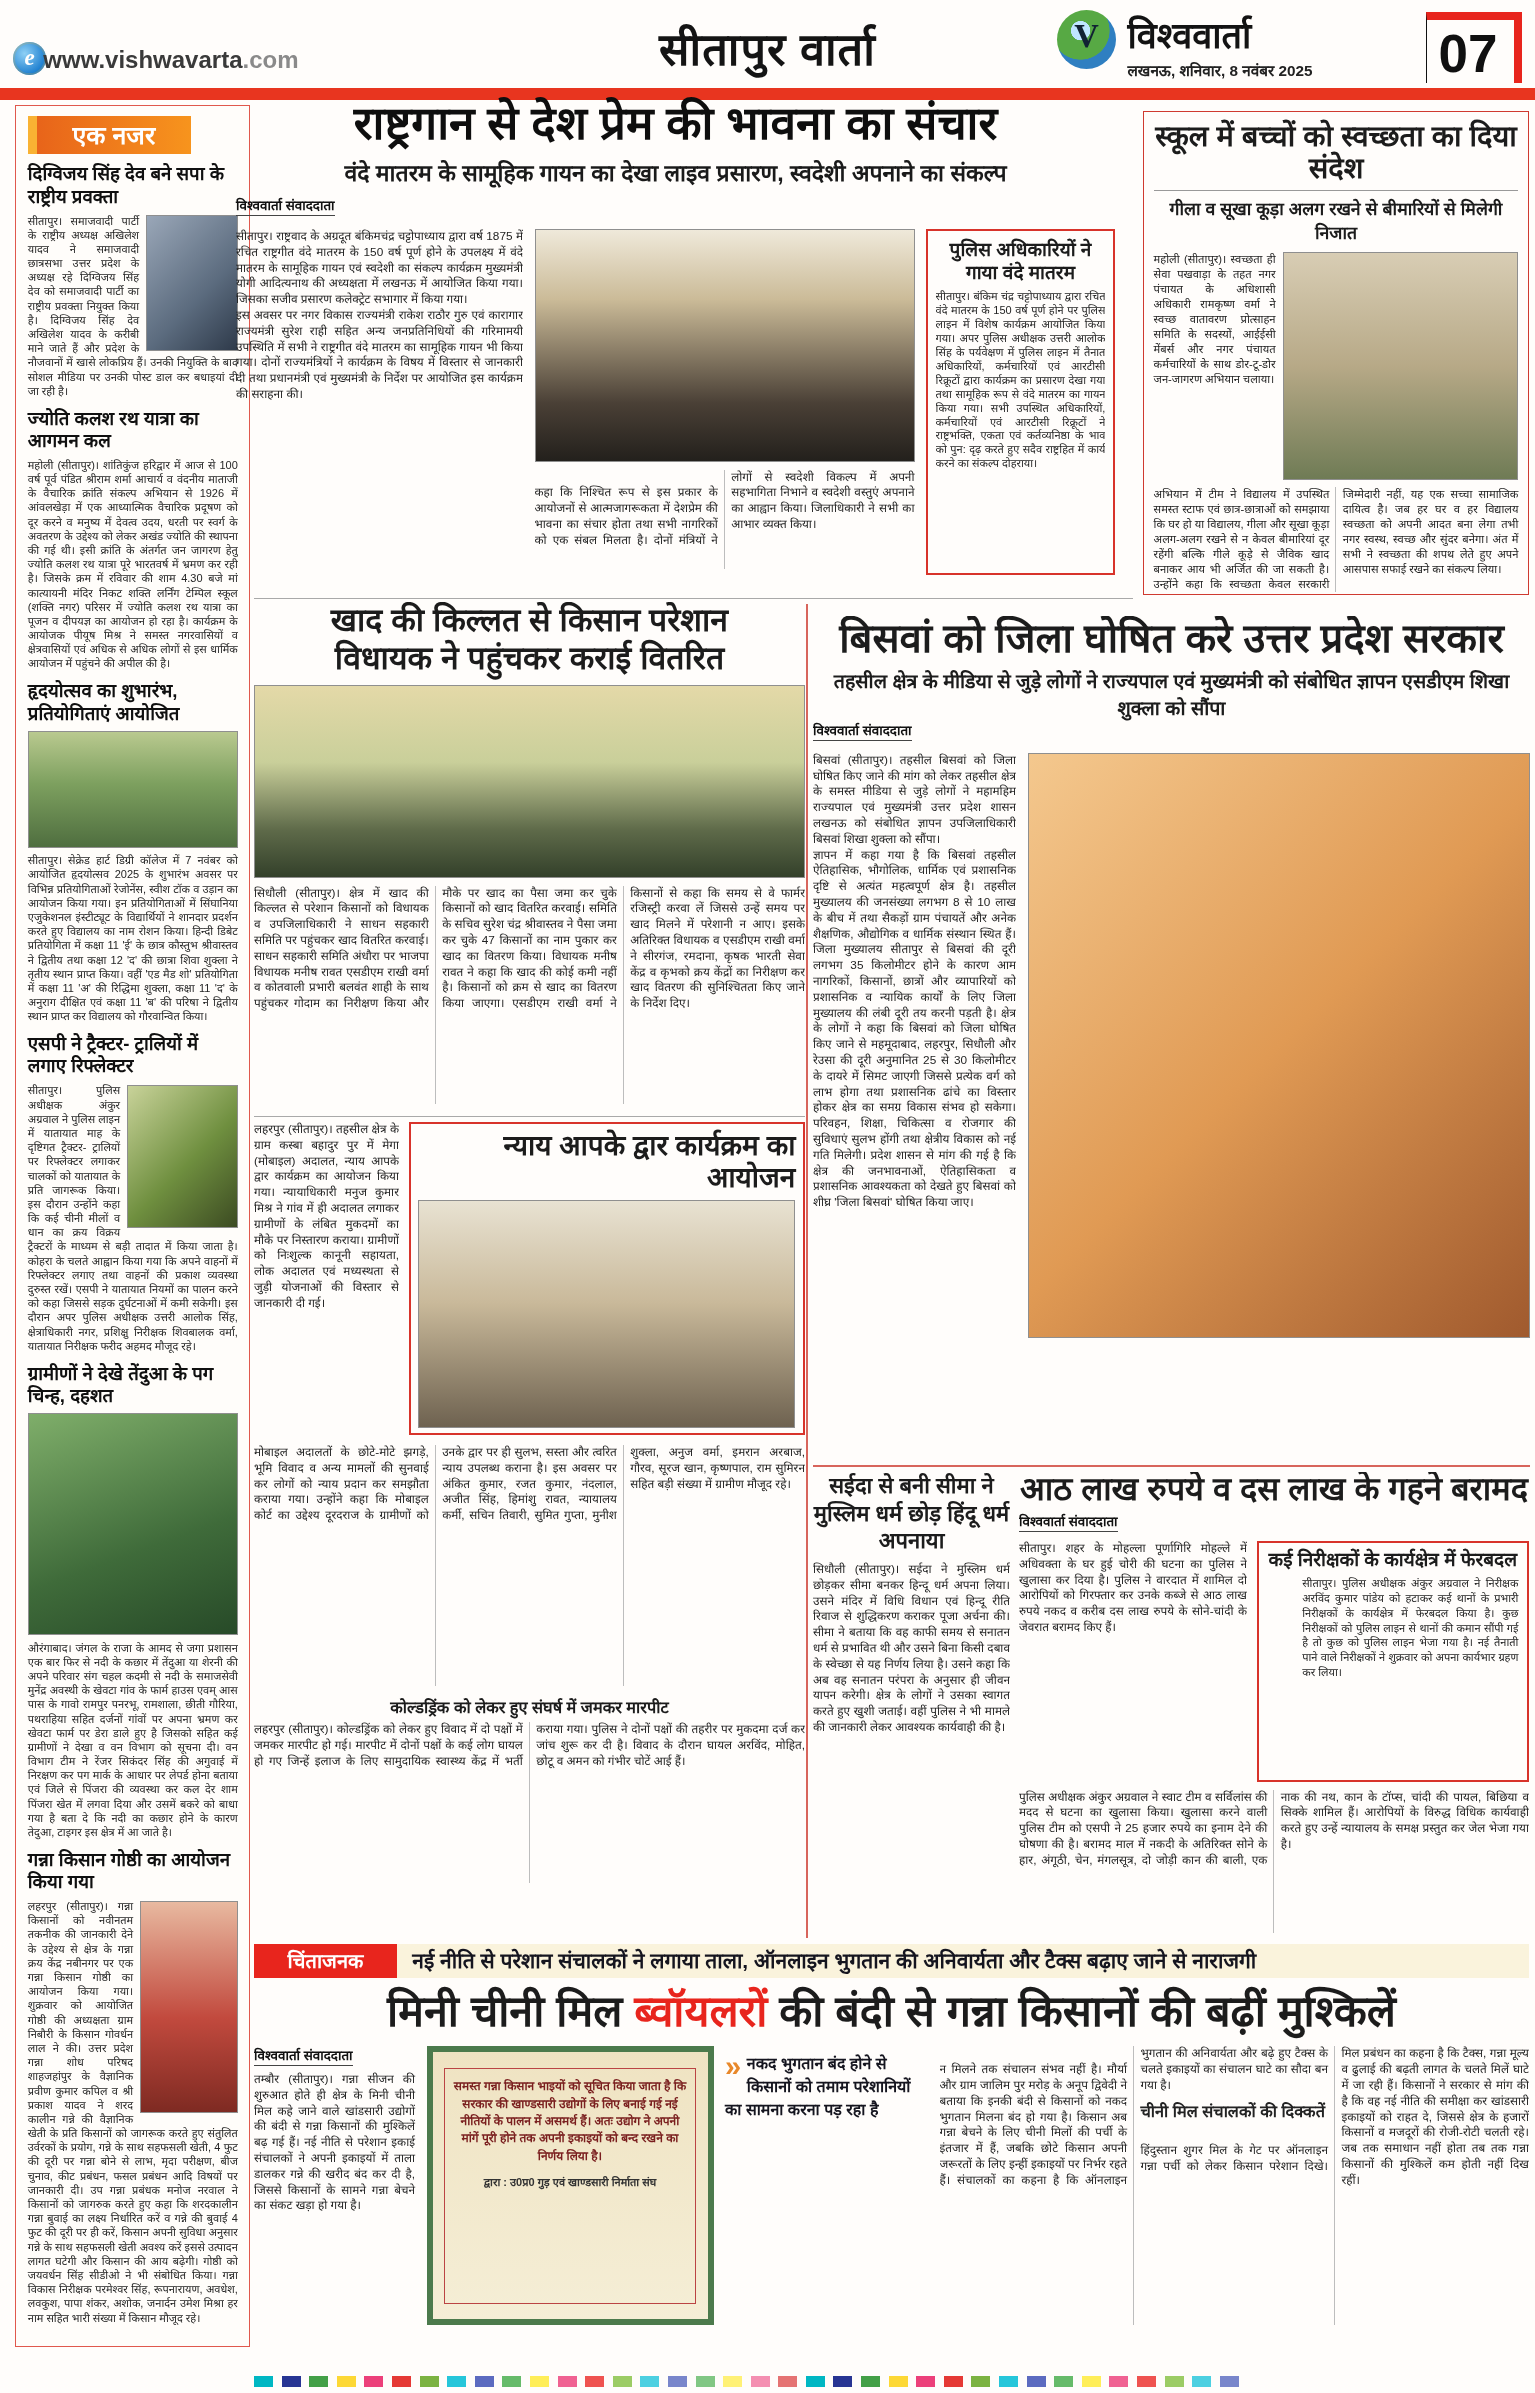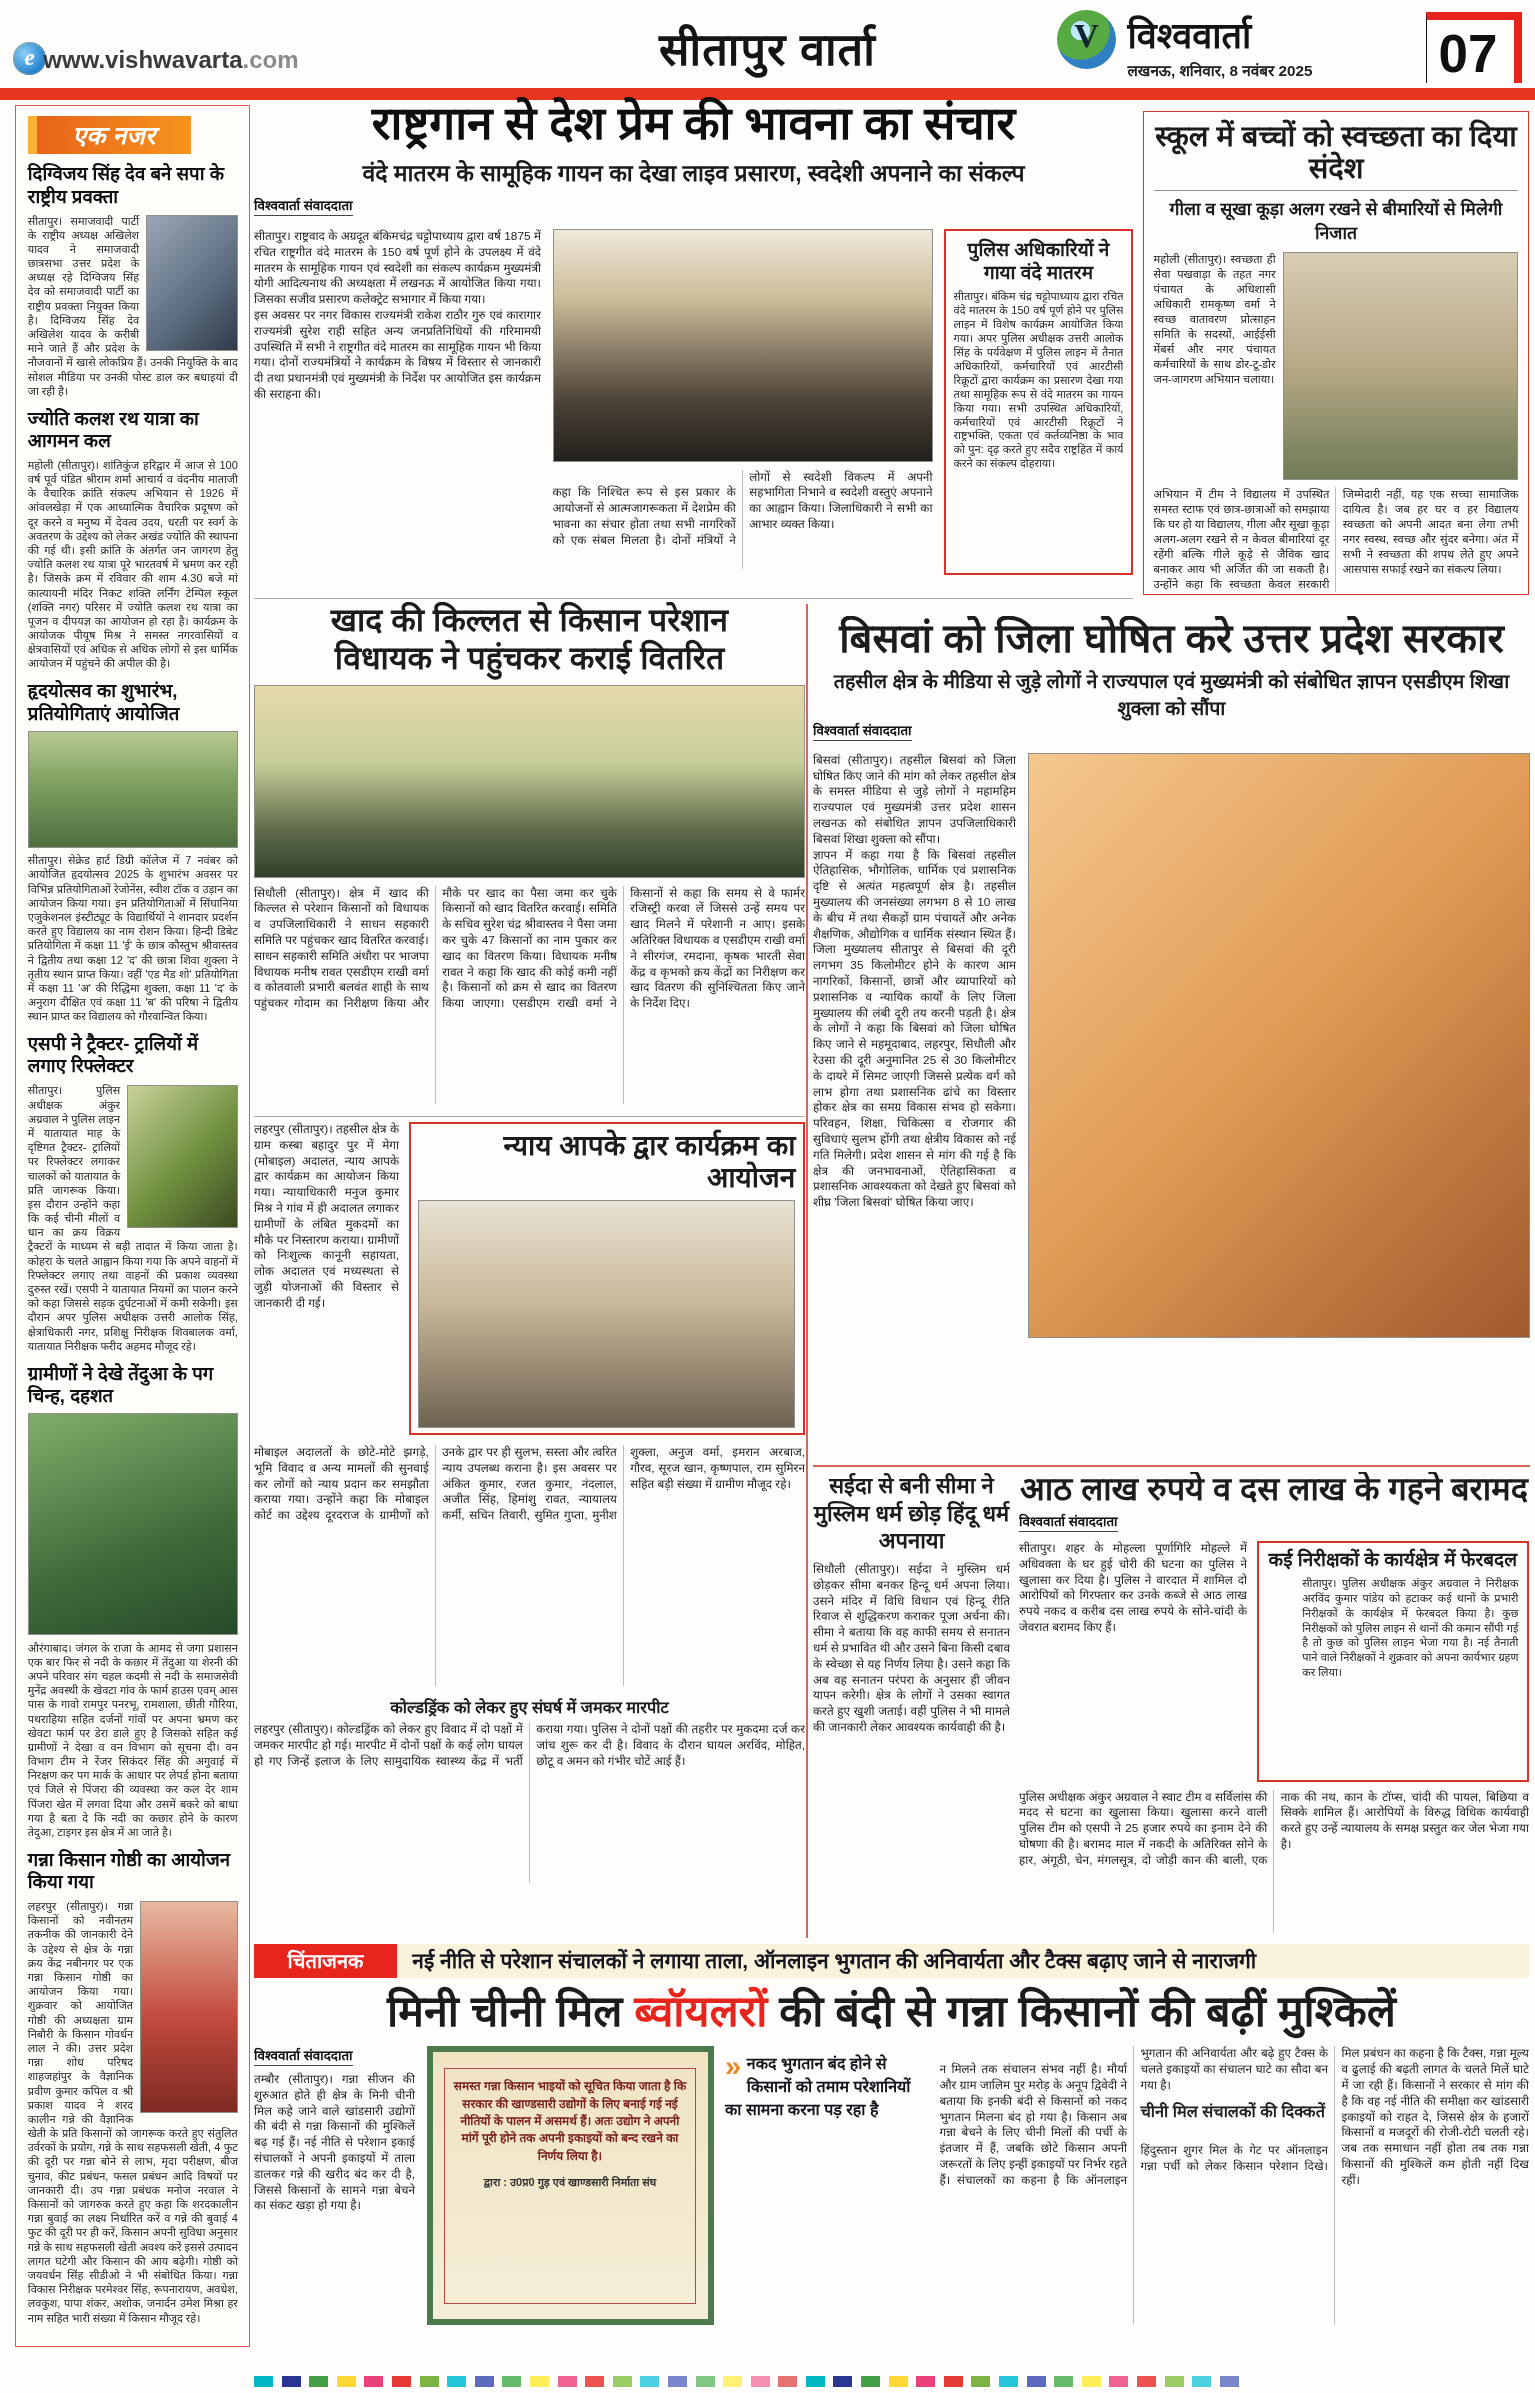--- a/index.html
+++ b/index.html
@@ -28,33 +28,33 @@
   .body-text { font-size:11.8px; line-height:1.34; text-align:justify; color:#232323; white-space:pre-line; }
   .byline { font-size:13.4px; font-weight:bold; color:#111; border-bottom:1.9px solid #444; display:inline-block; padding-bottom:1px; margin-bottom:5.7px; }
   .cols-2 { column-count:2; column-gap:13.4px; column-rule:1px solid #bdbdbd; }
   .cols-3 { column-count:3; column-gap:13.4px; column-rule:1px solid #bdbdbd; }
   .photo { border:1px solid #8f8f8f; }
   .h-center { text-align:center; }
   .clip { overflow:hidden; }
 
   
   #left-rail { position:absolute; left:15.3px; top:105px; width:235px; height:2242px; border:1.9px solid #e0584d; background:#fffdfa; padding:9.6px 11.5px; overflow:hidden; }
-  .ek-najar { width:163px; height:38px; background:linear-gradient(90deg,#e8641a,#f7941d); color:#fff; font-size:25px; font-weight:800; font-style:italic; text-align:center; line-height:38px; margin-bottom:9.6px; border-left:9.6px solid #f9b233; }
+  .ek-najar { width:163px; height:38px; background:linear-gradient(90deg,#e8641a,#f7941d); color:#fff; font-size:25px; font-weight:800; text-align:center; line-height:38px; margin-bottom:9.6px; border-left:9.6px solid #f9b233; }
   .rail-h { font-size:18.6px; font-weight:800; color:#101010; line-height:1.2; margin:9.6px 0 5.7px; }
   .rail-body { font-size:11px; line-height:1.29; text-align:justify; color:#242424; }
   .rail-photo-r { float:right; margin:1.9px 0 3.8px 6.7px; }
   .rail-photo-f { width:100%; margin:1.9px 0 5.7px; }
   .ph-sp { width:92px; height:136px; background:linear-gradient(135deg,#9aa7b8,#5b6b7e 60%,#2e3a4a); }
   .ph-students { height:117px; background:linear-gradient(180deg,#b9c98f,#7da05f 45%,#4f6e3f); }
   .ph-tractor { width:111px; height:143px; background:linear-gradient(135deg,#c9d39a,#6f8f3f 55%,#3c4b22); }
   .ph-cage { height:222px; background:linear-gradient(160deg,#7fae6a,#3f6b3a 60%,#274a28); }
   .ph-goshthi { width:98px; height:212px; background:linear-gradient(180deg,#e8b9a0,#c24a3e 55%,#7e2a22); }
 
   
-  #main-article { position:absolute; left:254px; top:98px; width:879px; height:497px; }
+  #main-article { position:absolute; left:236px; top:98px; width:879px; height:497px; }
   .hl-xl { font-size:46px; font-weight:800; color:#0e0e0e; line-height:1.1; }
   .hl-sub { font-size:23px; font-weight:800; color:#1a1a1a; margin-top:7.6px; }
   #main-article .content { display:flex; gap:11.5px; margin-top:7.6px; height:346px; overflow:hidden; }
   .m-col1 { width:287px; }
   .m-mid { width:380px; }
   .ph-hall { width:100%; height:233px; background:linear-gradient(180deg,#efe9da,#cbbb98 30%,#4a4036 75%,#23201c); }
   .m-box { width:189px; border:2.4px solid #d8332a; padding:6.7px 7.6px; }
   .m-box h3 { font-size:19px; font-weight:800; text-align:center; line-height:1.22; margin-bottom:5.7px; }
   .m-box .body-text { font-size:11px; line-height:1.27; }
 

